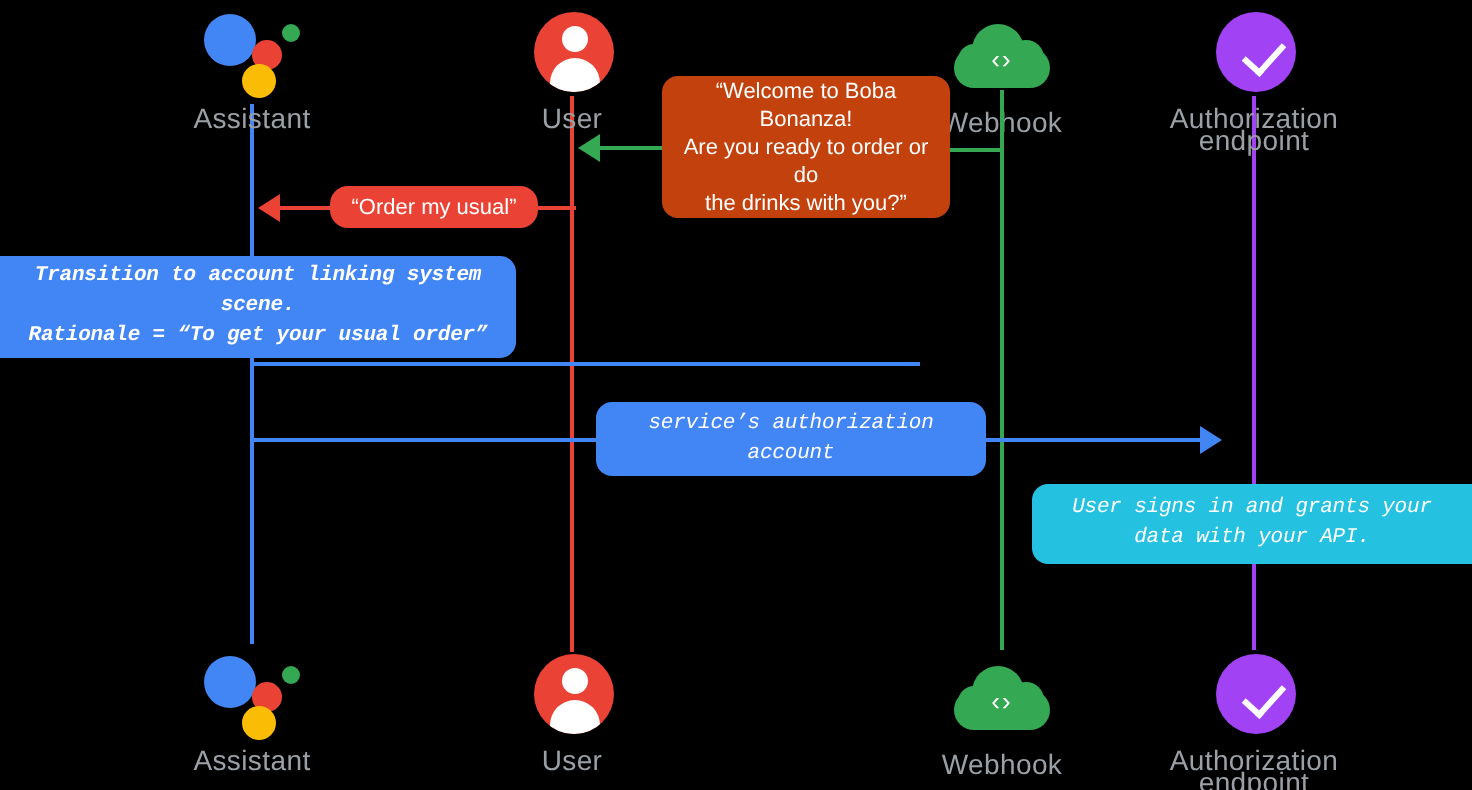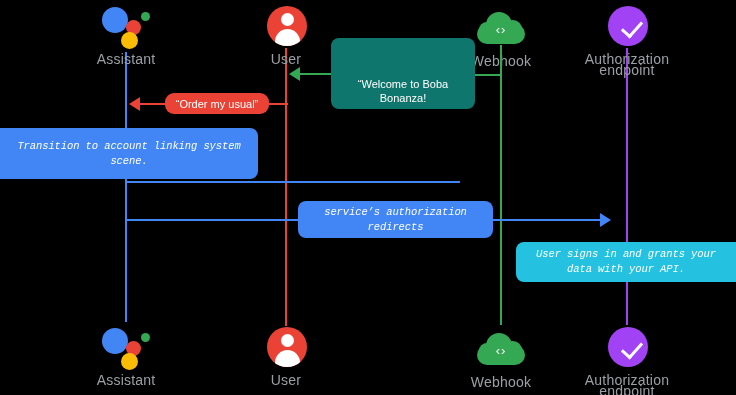--- a/index.html
+++ b/index.html
@@ -150,21 +150,21 @@
     position: absolute;
     box-sizing: border-box;
     border-radius: 8px;
     color: #ffffff;
     text-align: center;
     display: flex;
     align-items: center;
     justify-content: center;
     padding: 4px 8px;
   }
-  .box-green  { background: #0f766e; align-items: flex-end; }
+  .box-green  { background: #c2410c; }
   .box-red    { background: #ea4335; border-radius: 9px; }
   .box-blue   { background: #4285f4; }
   .box-cyan   { background: #24c1e0; }
 
   .txt-sans {
     font-family: "Liberation Sans", sans-serif;
     font-size: 11px;
     line-height: 14px;
   }
   .txt-mono {
@@ -263,47 +263,50 @@
   <div class="vline c-green" style="left:500px; top:45px; height:31px;"></div>
 
   <div class="hline c-green" style="left:470px; top:74px; width:32px;"></div>
 
   <div class="hline c-green" style="left:300px; top:73px; width:36px;"></div>
   <div class="arrow arrow-left ah-green" style="left:289px; top:67px;"></div>
 
   <div class="box box-green txt-sans" style="left:331px; top:38px; width:144px; height:71px;">
     <div>
       <div>“Welcome to Boba Bonanza!</div>
+      <div>Are you ready to order or do</div>
+      <div>the drinks with you?”</div>
     </div>
   </div>
 
   <div class="hline c-red" style="left:262px; top:103px; width:26px;"></div>
   <div class="hline c-red" style="left:140px; top:103px; width:32px;"></div>
   <div class="arrow arrow-left ah-red" style="left:129px; top:97px;"></div>
 
   <div class="box box-red txt-sans" style="left:165px; top:93px; width:104px; height:21px;">
     <div>“Order my usual”</div>
   </div>
 
   <div class="hline c-blue" style="left:126px; top:127px; width:0px;"></div>
-  <div class="box box-blue txt-mono" style="left:0px; top:128px; width:258px; height:51px; border-radius:0 8px 8px 0;">
+  <div class="box box-blue txt-mono" style="left:0px; top:128px; width:258px; height:51px; border-radius:0 8px 8px 0;font-weight:bold;">
     <div>
       <div>Transition to account linking system scene.</div>
+      <div>Rationale = “To get your usual order”</div>
     </div>
   </div>
 
   <div class="hline c-blue" style="left:126px; top:181px; width:334px;"></div>
 
   <div class="hline c-blue" style="left:126px; top:219px; width:174px;"></div>
   <div class="hline c-blue" style="left:490px; top:219px; width:110px;"></div>
   <div class="arrow arrow-right ah-blue" style="left:600px; top:213px;"></div>
 
   <div class="box box-blue txt-mono" style="left:298px; top:201px; width:195px; height:37px;">
     <div>
-      <div>service’s authorization redirects</div>
+      <div>service’s authorization account</div>
     </div>
   </div>
 
   <div class="box box-cyan txt-mono" style="left:516px; top:242px; width:220px; height:40px; border-radius:8px 0 0 8px;">
     <div>
       <div>User signs in and grants your</div>
       <div>data with your API.</div>
     </div>
   </div>
 

